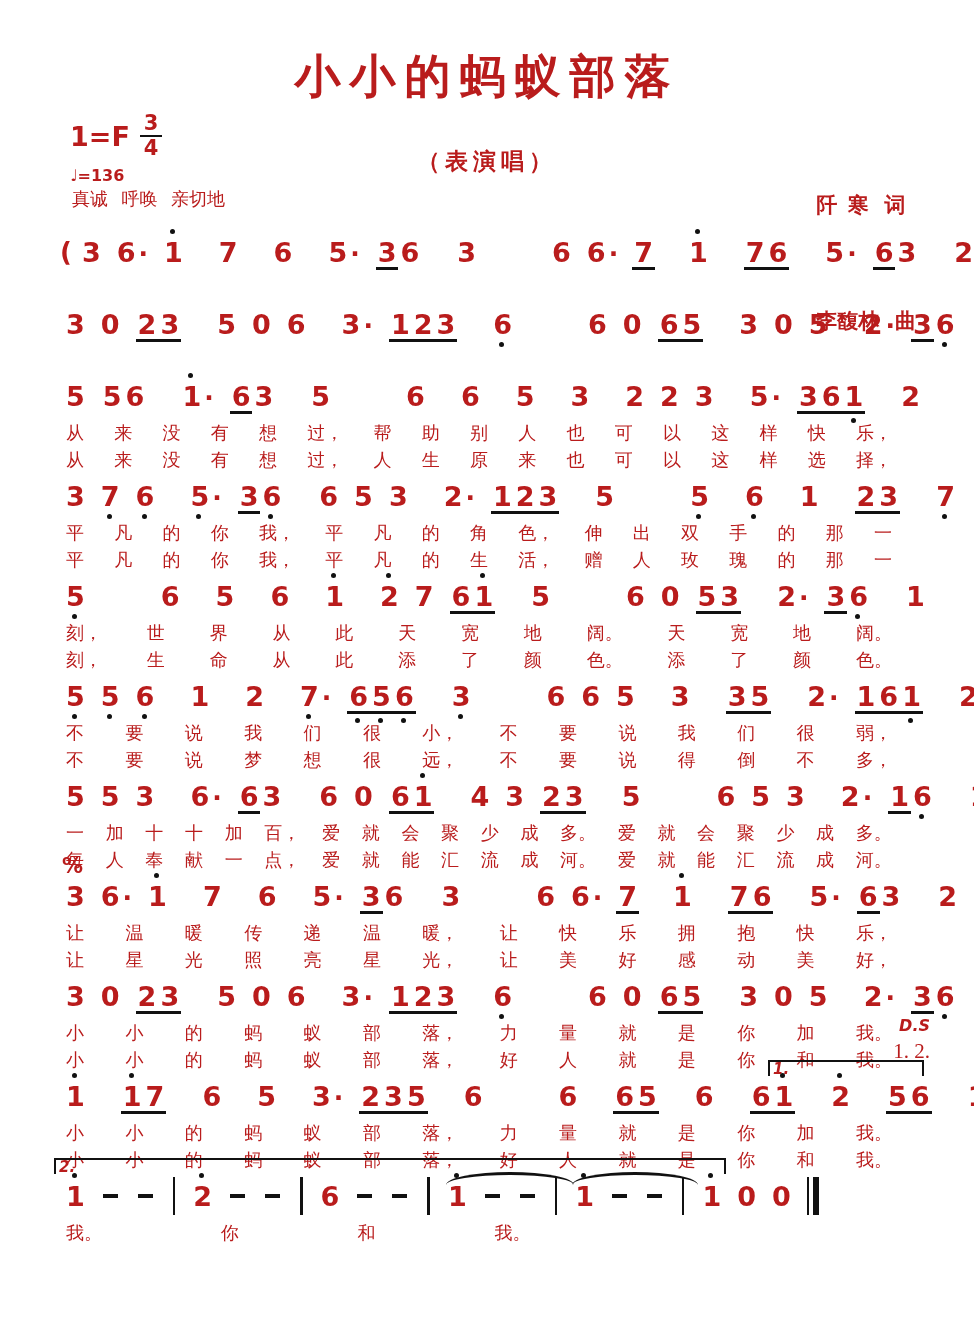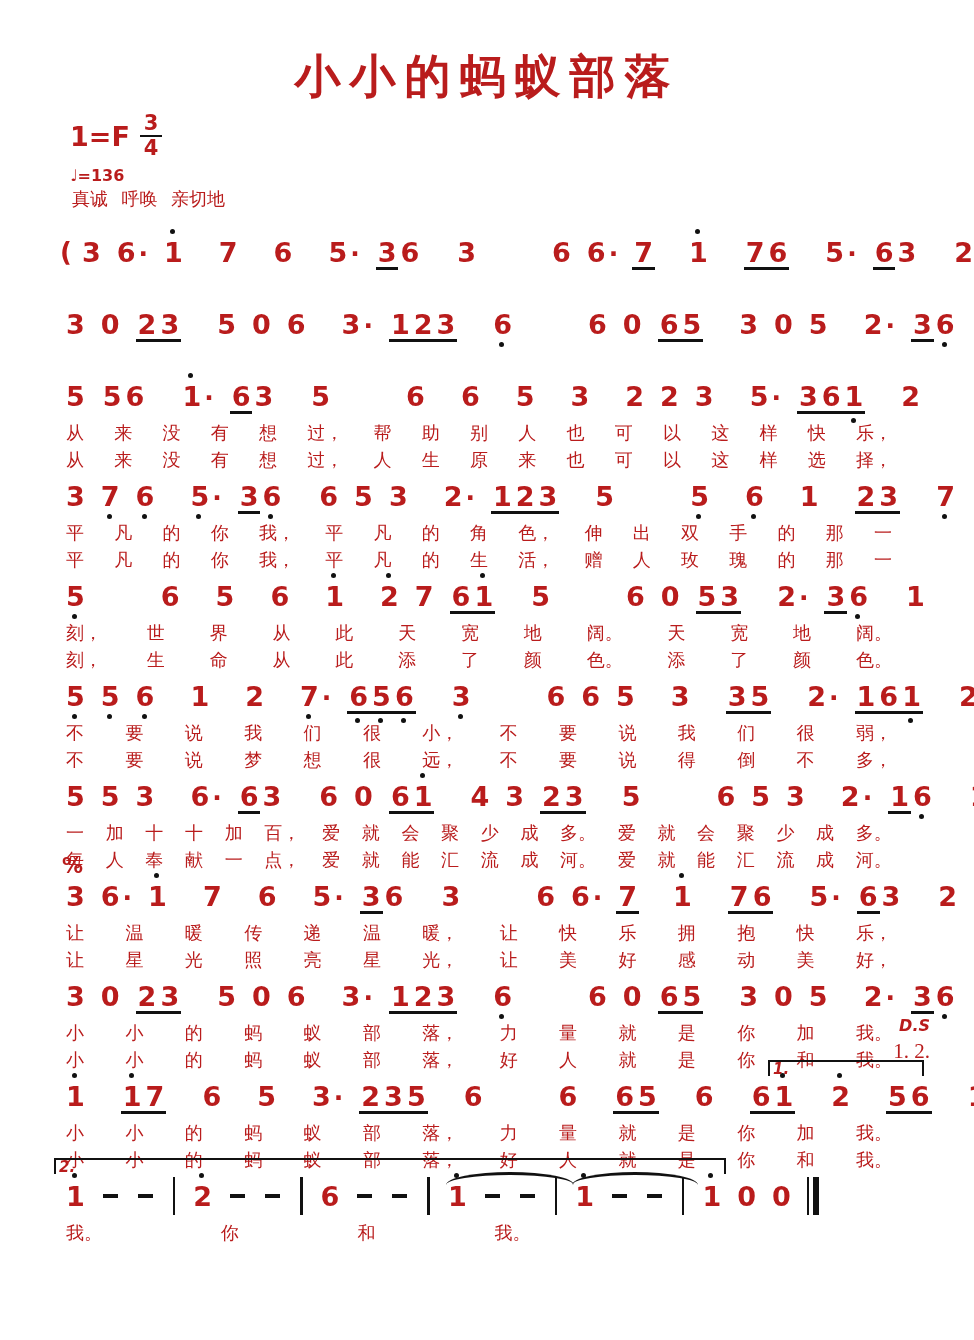--- a/index.html
+++ b/index.html
@@ -49,29 +49,34 @@
   .volta{position:absolute;border-top:2.5px solid #111;height:14px;}
   .volta.v-right{top:-14px;right:-6px;width:152px;border-left:2.5px solid #111;border-right:2.5px solid #111;}
   .volta.v-left{top:-16px;left:-4px;width:668px;border-left:2.5px solid #111;border-right:2.5px solid #111;}
   .volta .vl{position:absolute;left:3px;top:-2px;font-size:15px;font-weight:700;font-style:italic;font-family:"DejaVu Sans",sans-serif;}
 </style>
 </head>
 <body>
 
 <div class="page">
   <div class="title">小小的蚂蚁部落</div>
+  <div class="subtitle">（表演唱）</div>
   <div class="keyblock">
     <div class="keyrow">
       <span>1=F</span>
       <span class="frac">
         <span class="tnum">3</span>
         <span class="bnum">4</span>
       </span>
     </div>
     <div class="tempo">♩=136</div>
+  </div>
+  <div class="credits">
+    <div>阡  寒   词</div>
+    <div>李馥林   曲</div>
   </div>
   <div class="expression">真诚   呼唤   亲切地</div>
   <div id="score">
       <div class="sysline gap">
         <div class="notes">
           <span class="ptxt">(</span>
           <span class="note">3</span>
           <span class="note">6<span class="aug">·</span></span>
           <span class="note">1<i class="hd"></i></span>
           <span class="bar"></span>

